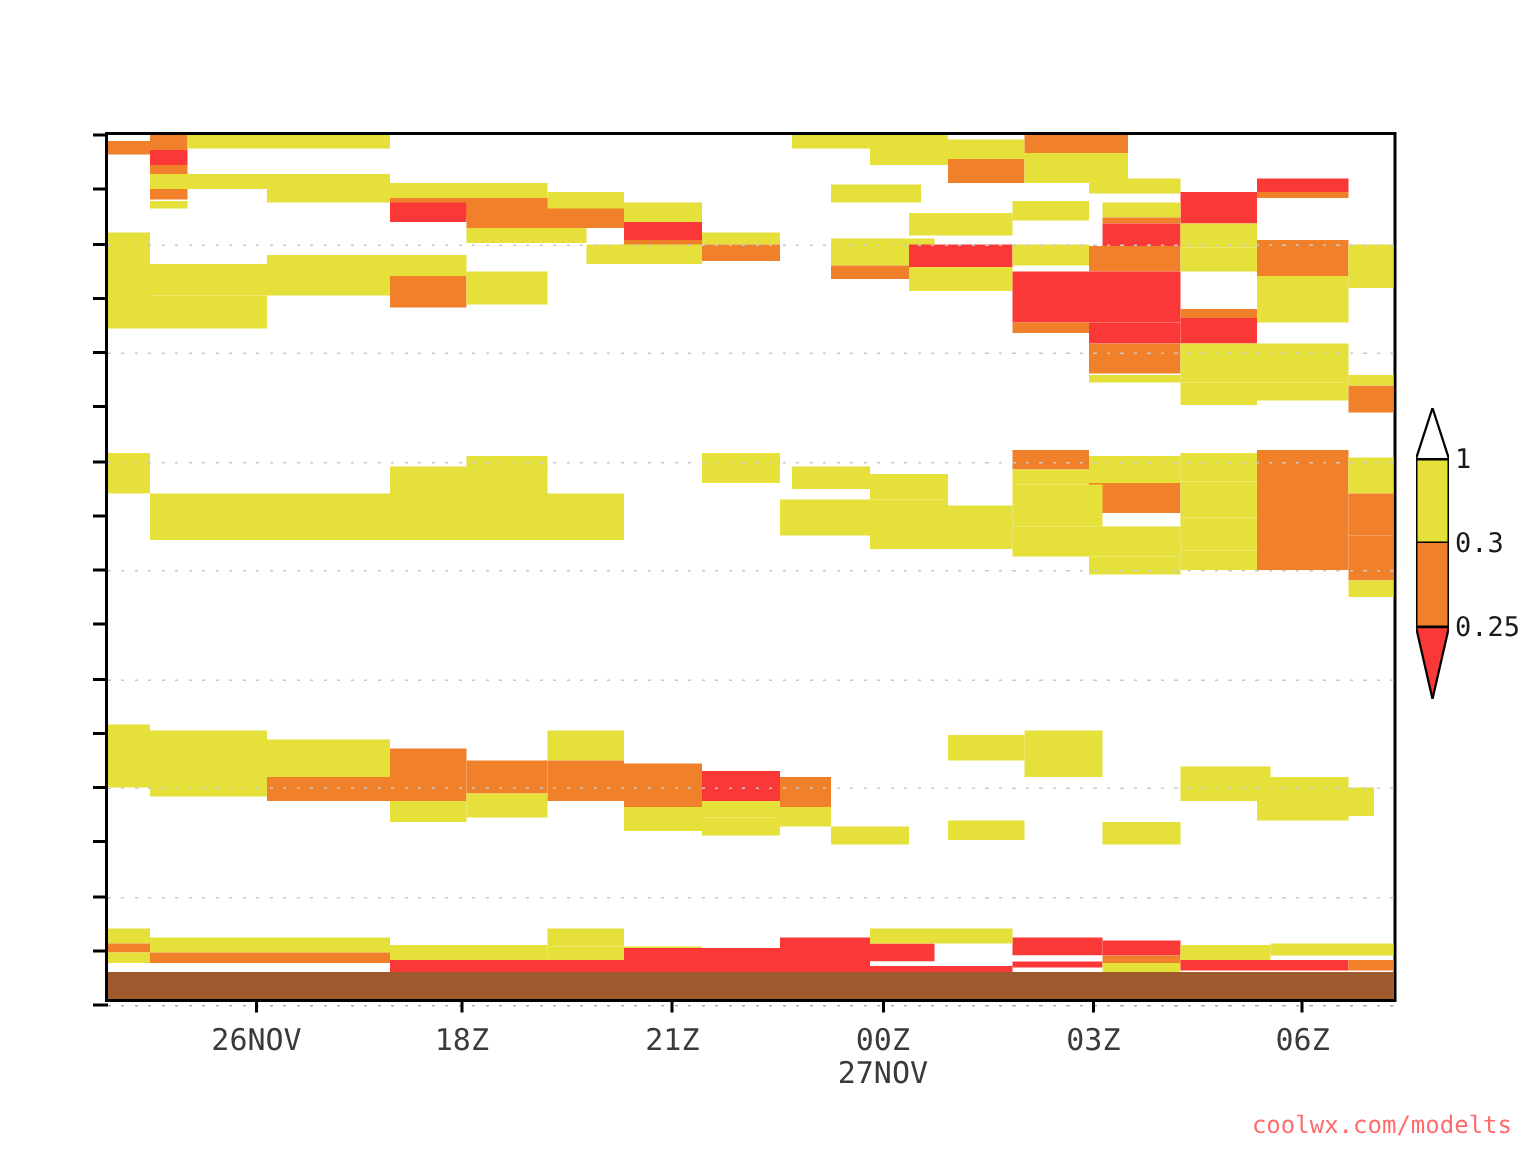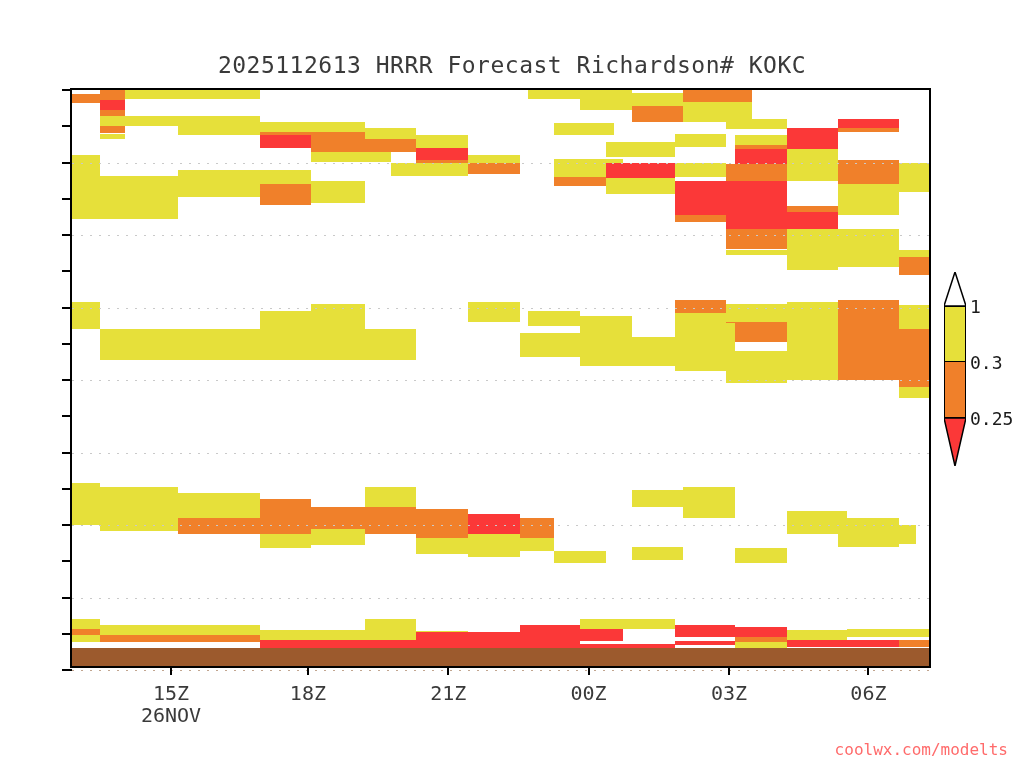--- a/index.html
+++ b/index.html
@@ -63,21 +63,20 @@
   .cb-tri{position:absolute;left:0;width:0;height:0;}
   .cb-label{position:absolute;left:26px;font-size:18px;color:#1a1a1a;
             font-family:"DejaVu Sans Mono","Liberation Mono",monospace;
             white-space:nowrap;}
 </style>
 </head>
 <body>
 
 <div id="root">
 
-  <div class="chart-title">2025112613 HRRR Forecast Richardson# KOKC</div>
 
   <div id="plot">
     <div id="cells">
         <div class="cell" style="left: 28.413px; top: 0px; width: 24.108px; height: 10.15px; background: rgb(240, 128, 42);"></div>
         <div class="cell" style="left: 0px; top: 4.35px; width: 28.413px; height: 8.7px; background: rgb(240, 128, 42);"></div>
         <div class="cell" style="left: 28.413px; top: 10.15px; width: 24.108px; height: 10.15px; background: rgb(251, 56, 56);"></div>
         <div class="cell" style="left: 52.521px; top: 0px; width: 135.177px; height: 8.7px; background: rgb(230, 224, 58);"></div>
         <div class="cell" style="left: 28.413px; top: 20.3px; width: 24.108px; height: 5.8px; background: rgb(240, 128, 42);"></div>
         <div class="cell" style="left: 28.413px; top: 26.1px; width: 159.285px; height: 9.425px; background: rgb(230, 224, 58);"></div>
         <div class="cell" style="left: 28.413px; top: 35.525px; width: 24.108px; height: 7.975px; background: rgb(240, 128, 42);"></div>
@@ -246,34 +245,34 @@
         <div class="ytick" style="top: 397.75px;"></div>
         <div class="ytick" style="top: 434px;"></div>
         <div class="ytick" style="top: 470.25px;"></div>
         <div class="ytick" style="top: 506.5px;"></div>
         <div class="ytick" style="top: 542.75px;"></div>
         <div class="ytick" style="top: 579px;"></div>
       </div>
     <div id="xaxis-layer">
         <div class="xtick" style="left: 98.015px;"></div>
         <div class="xlabel" style="left: 19.015px; top: 592px;">
-          <div>15Z</div>
           <div>26NOV</div>
         </div>
         <div class="xtick" style="left: 234.914px;"></div>
         <div class="xlabel" style="left: 155.914px; top: 592px;">
           <div>18Z</div>
         </div>
         <div class="xtick" style="left: 375.257px;"></div>
         <div class="xlabel" style="left: 296.257px; top: 592px;">
           <div>21Z</div>
         </div>
         <div class="xtick" style="left: 515.6px;"></div>
         <div class="xlabel" style="left: 436.6px; top: 592px;">
           <div>00Z</div>
+          <div>27NOV</div>
         </div>
         <div class="xtick" style="left: 655.943px;"></div>
         <div class="xlabel" style="left: 576.943px; top: 592px;">
           <div>03Z</div>
         </div>
         <div class="xtick" style="left: 795.425px;"></div>
         <div class="xlabel" style="left: 716.425px; top: 592px;">
           <div>06Z</div>
         </div>
       </div>

